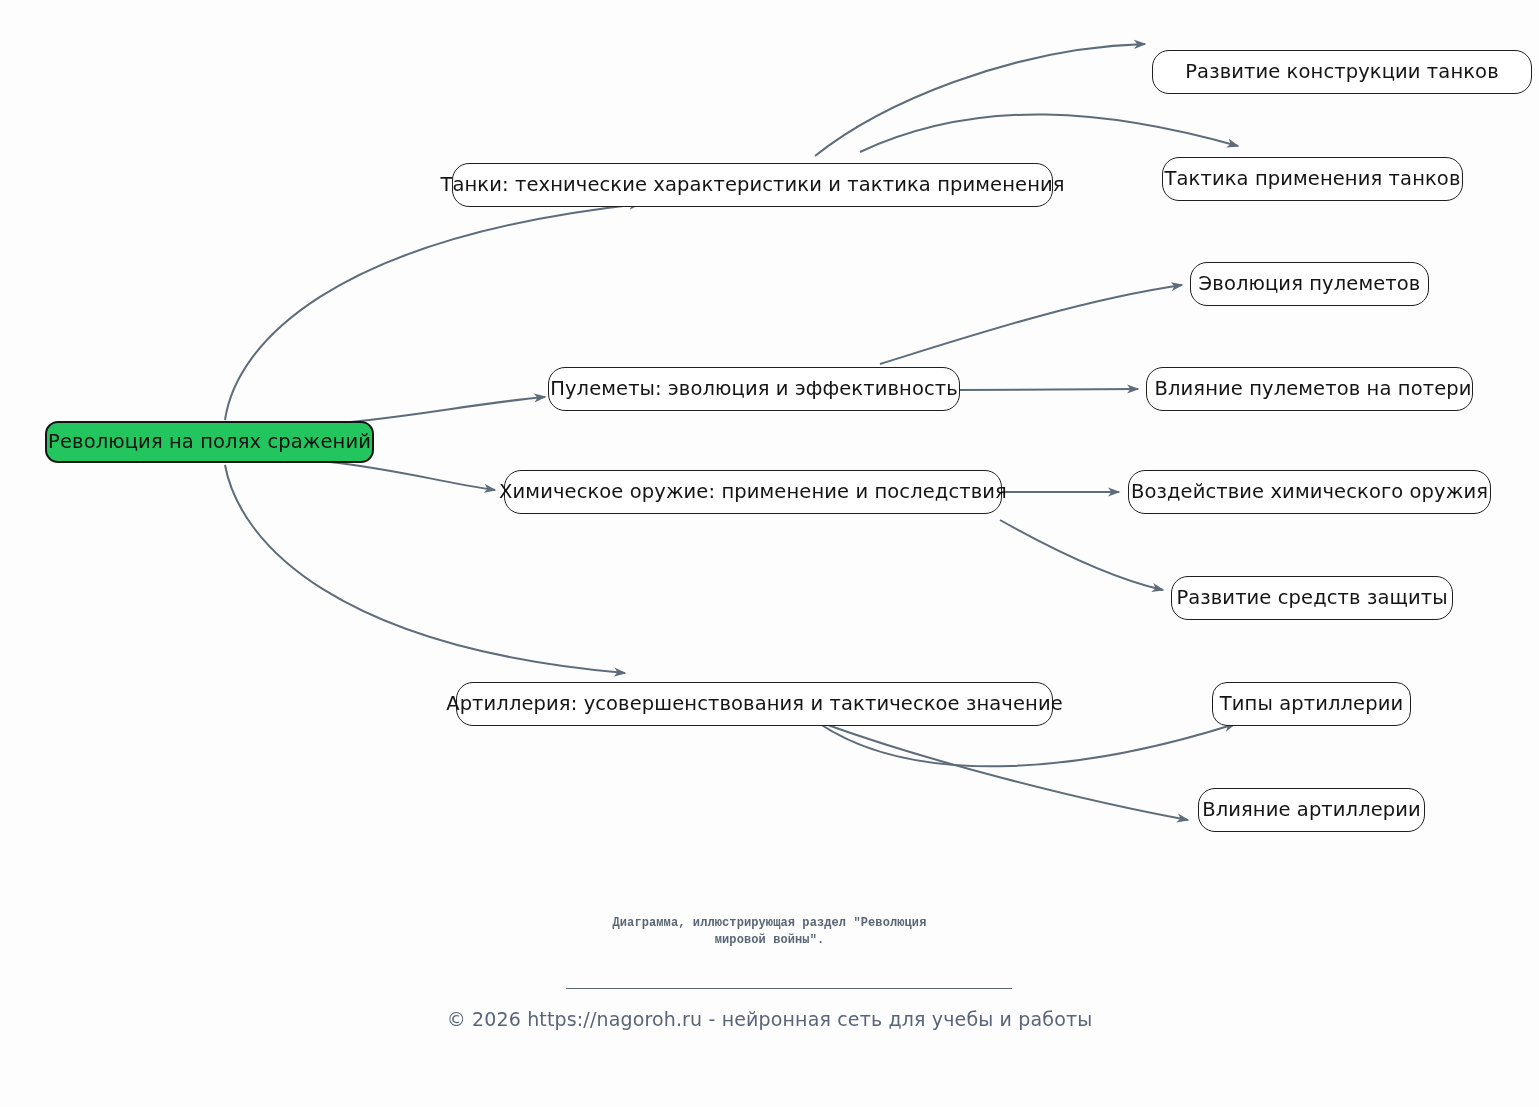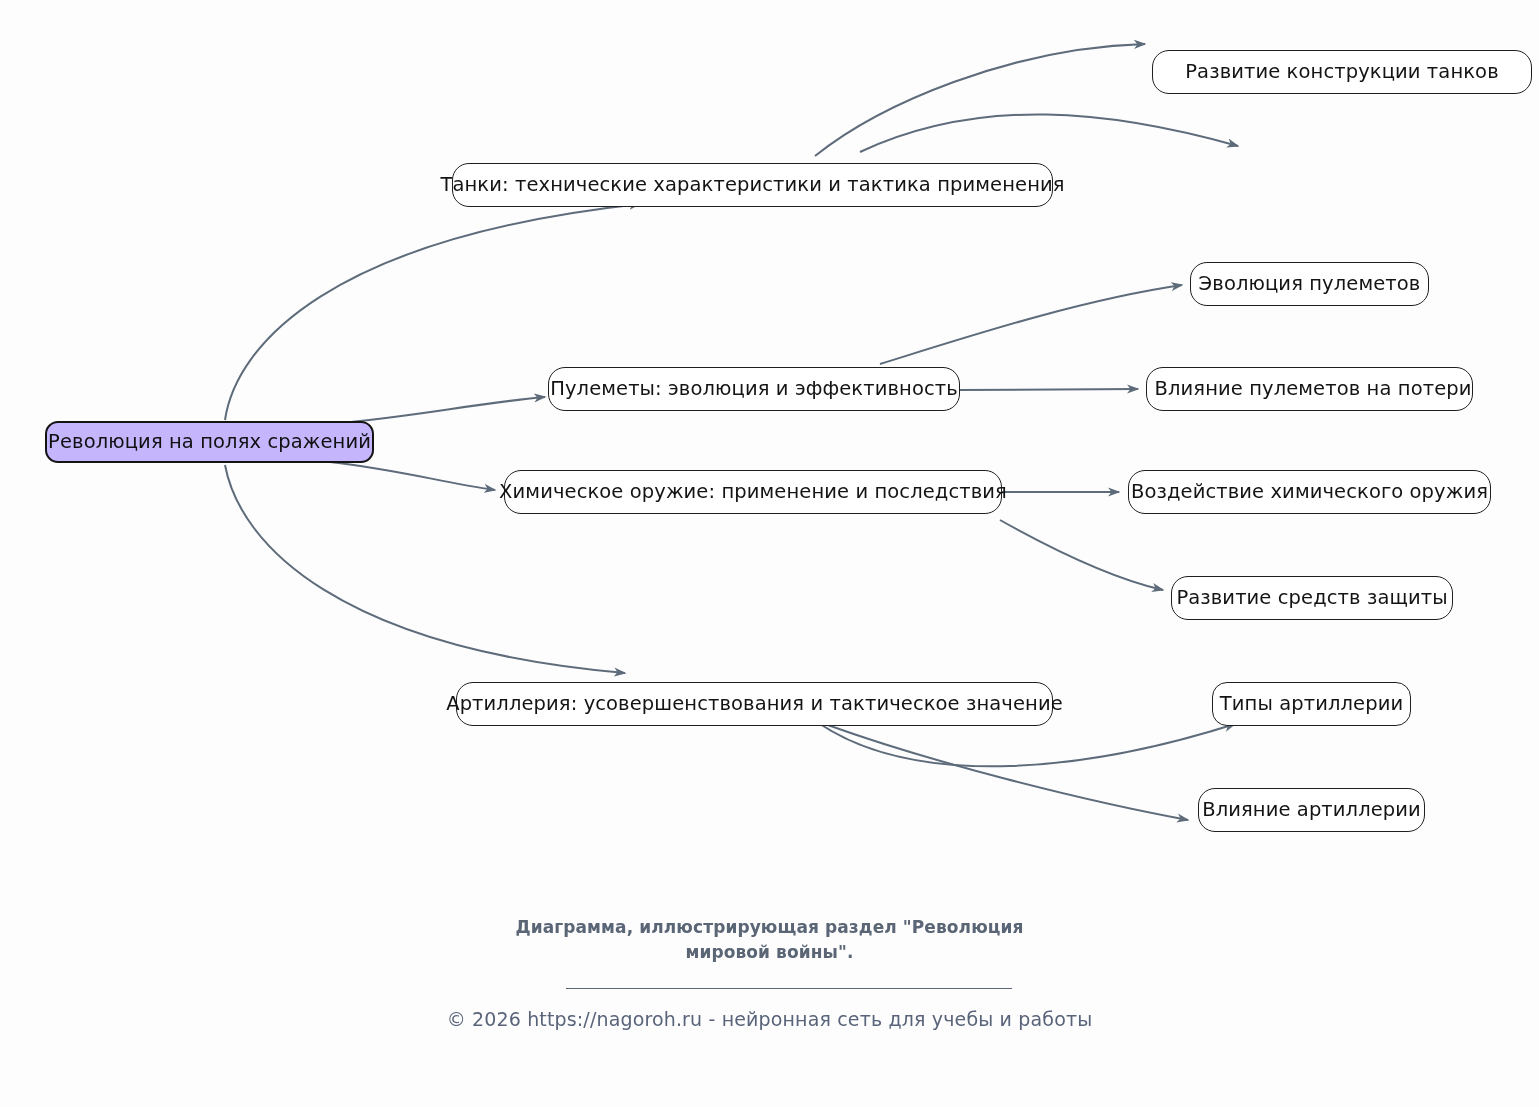--- a/index.html
+++ b/index.html
@@ -22,41 +22,42 @@
     background:#ffffff;
     color:#141414;
     font-size:19.5px;
     line-height:1.1;
     white-space:nowrap;
     padding:0 14px;
     height:44px;
     letter-spacing:0.1px;
   }
   .node.root{
-    background:#c4b5fd;
+    background:#22c55e;
     border:2px solid #141414;
     border-radius:13px;
     color:#111111;
     font-size:19.5px;
     height:42px;
   }
   .node.branch{font-size:19.5px;}
   .node.leaf{font-size:19.5px;}
 
   #caption{
     position:absolute;
     left:0;top:915px;width:1539px;
     text-align:center;
   }
   .cap-line{
-    font-size:17px;
+    font-size:12px;
     font-weight:bold;
     color:#5a6575;
     line-height:1.45;
     letter-spacing:0.1px;
+    font-family:Liberation Mono, monospace;
   }
   #sep{
     position:absolute;
     left:566px;top:988px;width:446px;height:0;
     border-top:1.6px solid #5a6575;
   }
   #footer{
     position:absolute;
     left:0;top:1008px;width:1539px;
     text-align:center;
@@ -102,20 +103,21 @@
   <div class="node branch" style="left:452px;top:155px;width:601px;margin-top:8px;">Танки: технические характеристики и тактика применения</div>
 
   <div class="node branch" style="left:504px;top:470px;width:498px;">Химическое оружие: применение и последствия</div>
 
   <div class="node branch" style="left:548px;top:367px;width:412px;">Пулеметы: эволюция и эффективность</div>
 
   <div class="node branch" style="left:456px;top:682px;width:597px;">Артиллерия: усовершенствования и тактическое значение</div>
 
   <div class="node leaf" style="left:1152px;top:50px;width:380px;">Развитие конструкции танков</div>
 
+  <div class="node leaf" style="left:1162px;top:157px;width:301px;">Тактика применения танков</div>
 
   <div class="node leaf" style="left:1190px;top:262px;width:239px;">Эволюция пулеметов</div>
 
   <div class="node leaf" style="left:1146px;top:367px;width:327px;padding-left:21px;">Влияние пулеметов на потери</div>
 
   <div class="node leaf" style="left:1128px;top:470px;width:363px;">Воздействие химического оружия</div>
 
   <div class="node leaf" style="left:1171px;top:576px;width:282px;">Развитие средств защиты</div>
 
   <div class="node leaf" style="left:1212px;top:682px;width:199px;border-radius:15px;">Типы артиллерии</div>

